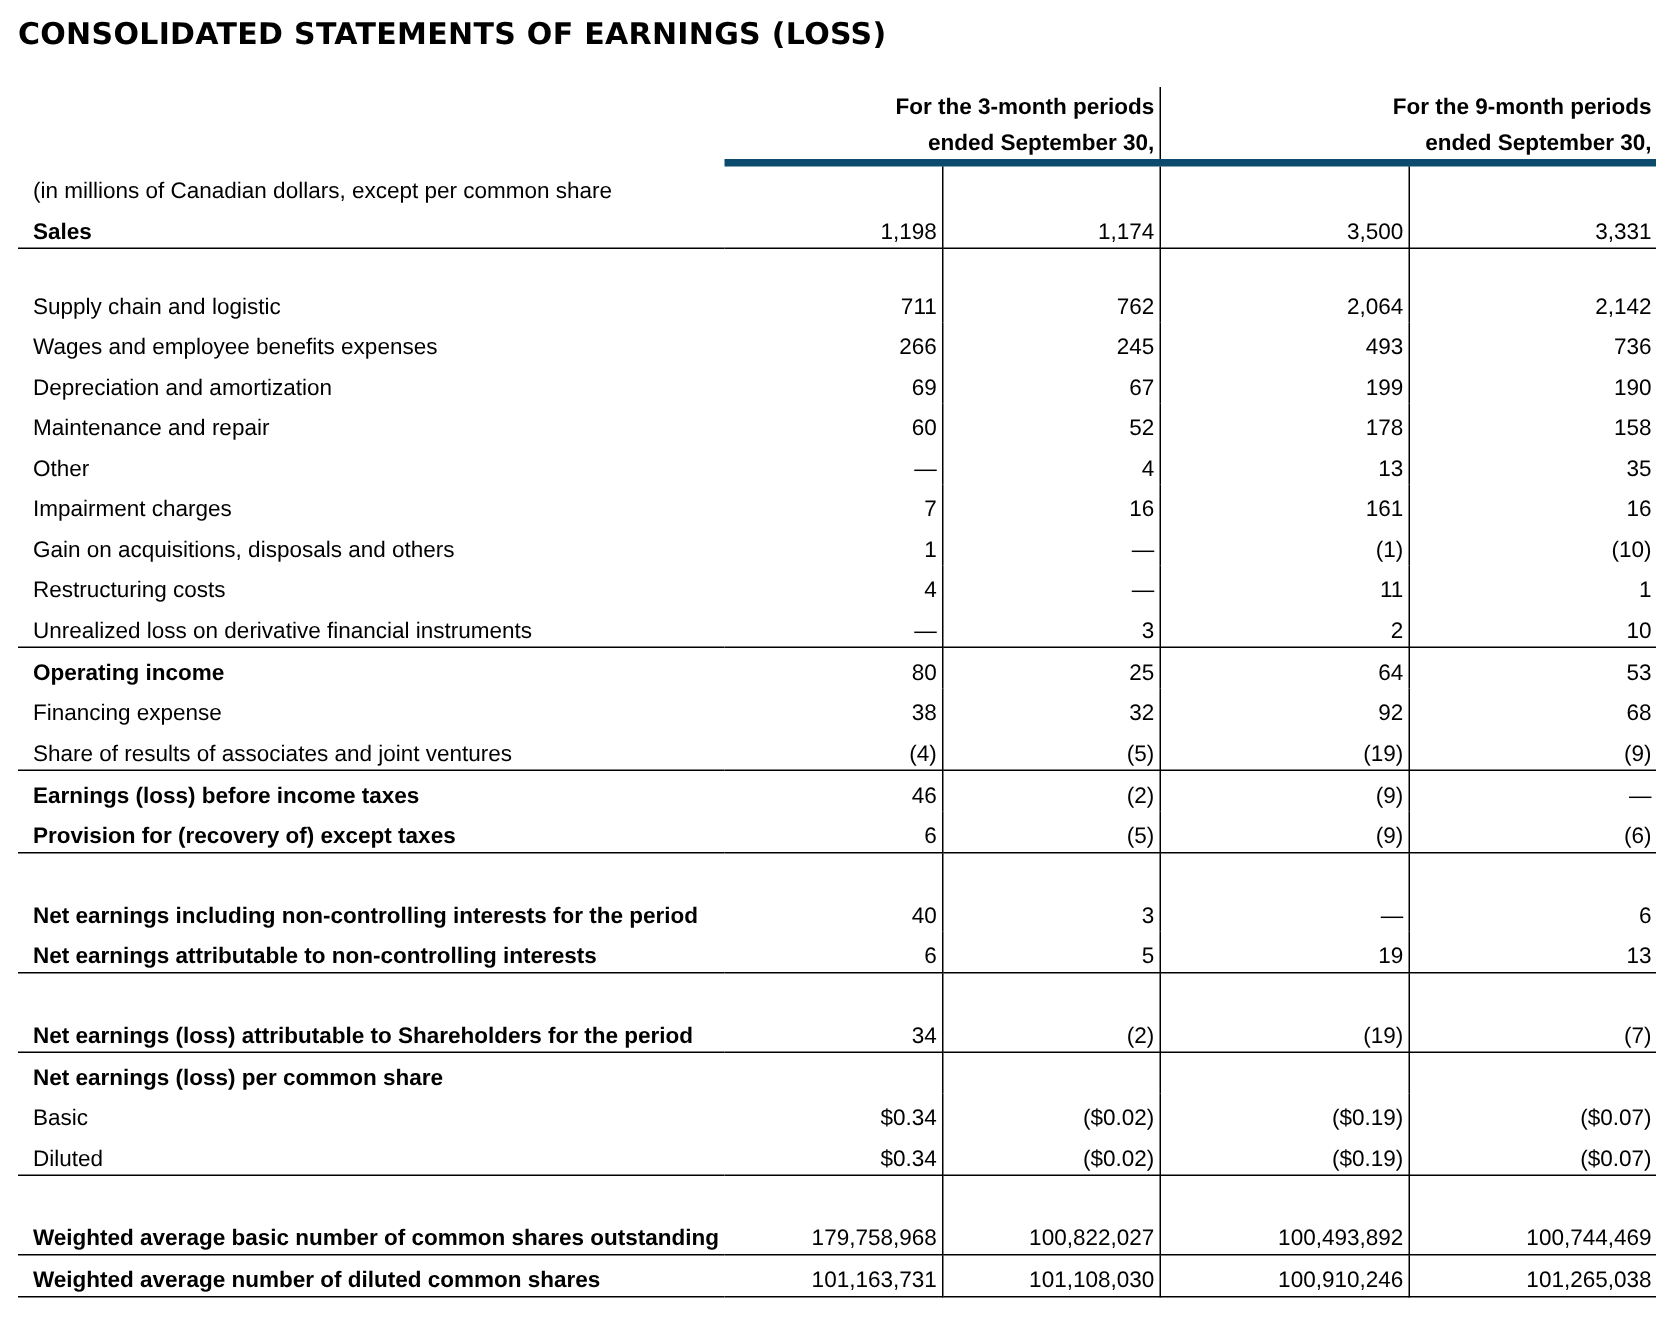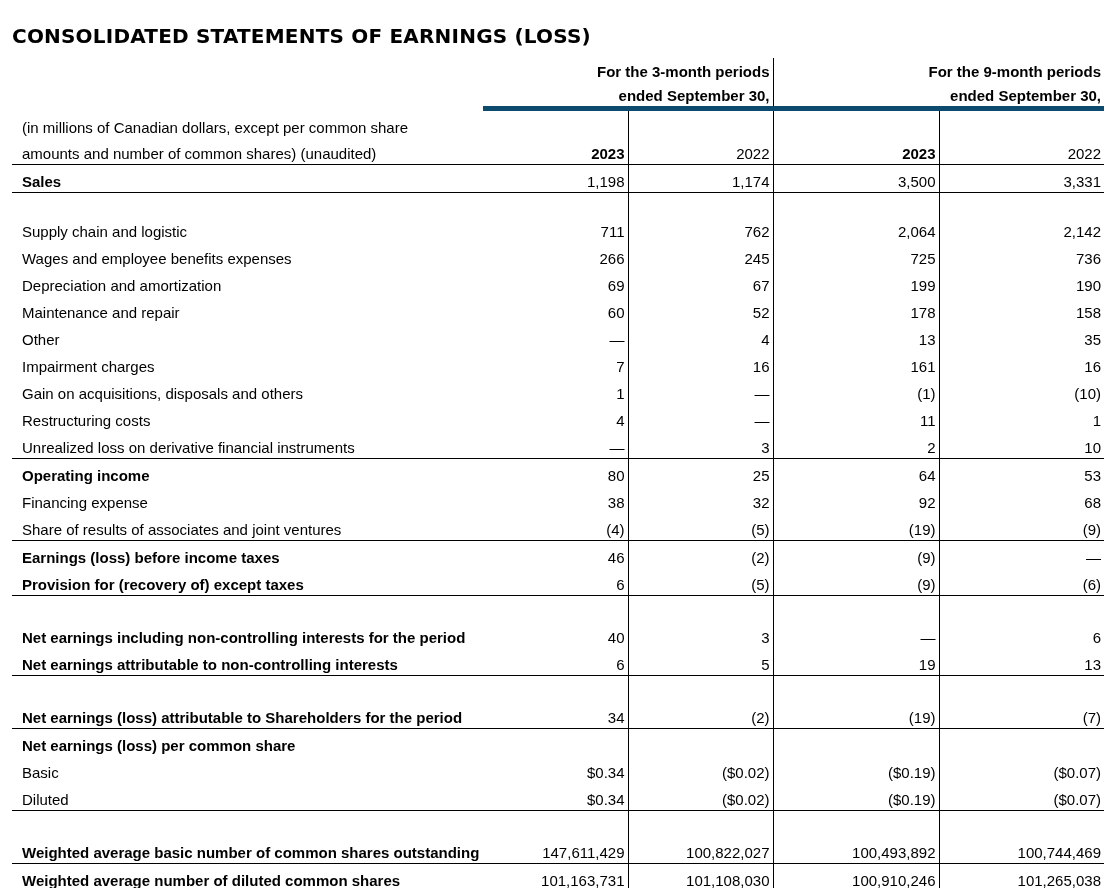--- a/index.html
+++ b/index.html
@@ -1,21 +1,21 @@
 <!DOCTYPE html>
 <html><head>
   <meta charset="utf-8">
   <style>
     html, body { margin: 0; padding: 0; background: #ffffff; }
     body {
       width: 1114px; height: 888px; overflow: hidden; position: relative;
       font-family: "Liberation Sans", sans-serif; color: #000;
     }
     .title {
-      position: absolute; left: 12px; top: 24px;
+      position: absolute; left: 12px; top: 10px;
       font-family: "DejaVu Sans", sans-serif; font-weight: bold; font-size: 20px;
       letter-spacing: 0.2px; margin: 0;
     }
     table.stmt {
       position: absolute; left: 12px; top: 58px;
       border-collapse: collapse; table-layout: fixed;
       font-size: 15px;
     }
     table.stmt td { padding: 0 3px 0 10px; height: 27px; vertical-align: bottom; white-space: nowrap; line-height: 20px; }
     col.c-label { width: 471px; }
@@ -64,27 +64,20 @@
       <td class="grp vr" colspan="2">ended September 30,</td>
       <td class="grp" colspan="2">ended September 30,</td>
     </tr>
     <tr>
       <td style="height:26px">(in millions of Canadian dollars, except per common share</td>
       <td class="vr"></td>
         <td class="vr"></td>
         <td class="vr"></td>
         <td></td>
     </tr>
-    <tr class="years rule">
-      <td>amounts and number of common shares) (unaudited)</td>
-      <td class="num vr">2023</td>
-      <td class="num vr light">2022</td>
-      <td class="num vr">2023</td>
-      <td class="num light">2022</td>
-    </tr>
 
     <tr class="rule">
       <td class="lbl bold">Sales</td>
       <td class="num bold vr">1,198</td>
       <td class="num vr">1,174</td>
       <td class="num bold vr">3,500</td>
       <td class="num">3,331</td>
     </tr>
     <tr class="spacer">
       <td></td>
@@ -98,21 +91,21 @@
       <td class="lbl">Supply chain and logistic</td>
       <td class="num bold vr">711</td>
       <td class="num vr">762</td>
       <td class="num bold vr">2,064</td>
       <td class="num">2,142</td>
     </tr>
     <tr>
       <td class="lbl">Wages and employee benefits expenses</td>
       <td class="num bold vr">266</td>
       <td class="num vr">245</td>
-      <td class="num bold vr">725</td>
+      <td class="num bold vr">493</td>
       <td class="num">736</td>
     </tr>
     <tr>
       <td class="lbl">Depreciation and amortization</td>
       <td class="num bold vr">69</td>
       <td class="num vr">67</td>
       <td class="num bold vr">199</td>
       <td class="num">190</td>
     </tr>
     <tr>
@@ -235,21 +228,21 @@
     <tr class="rule">
       <td class="lbl">Diluted</td>
       <td class="num bold vr">$0.34</td>
       <td class="num vr">($0.02)</td>
       <td class="num bold vr">($0.19)</td>
       <td class="num">($0.07)</td>
     </tr>
 
     <tr class="tall rule">
       <td class="lbl bold lbl-wrap">Weighted average basic number of common shares outstanding</td>
-      <td class="num bold vr">147,611,429</td>
+      <td class="num bold vr">179,758,968</td>
       <td class="num vr">100,822,027</td>
       <td class="num bold vr">100,493,892</td>
       <td class="num">100,744,469</td>
     </tr>
     <tr class="rule">
       <td class="lbl bold">Weighted average number of diluted common shares</td>
       <td class="num bold vr">101,163,731</td>
       <td class="num vr">101,108,030</td>
       <td class="num bold vr">100,910,246</td>
       <td class="num">101,265,038</td>

